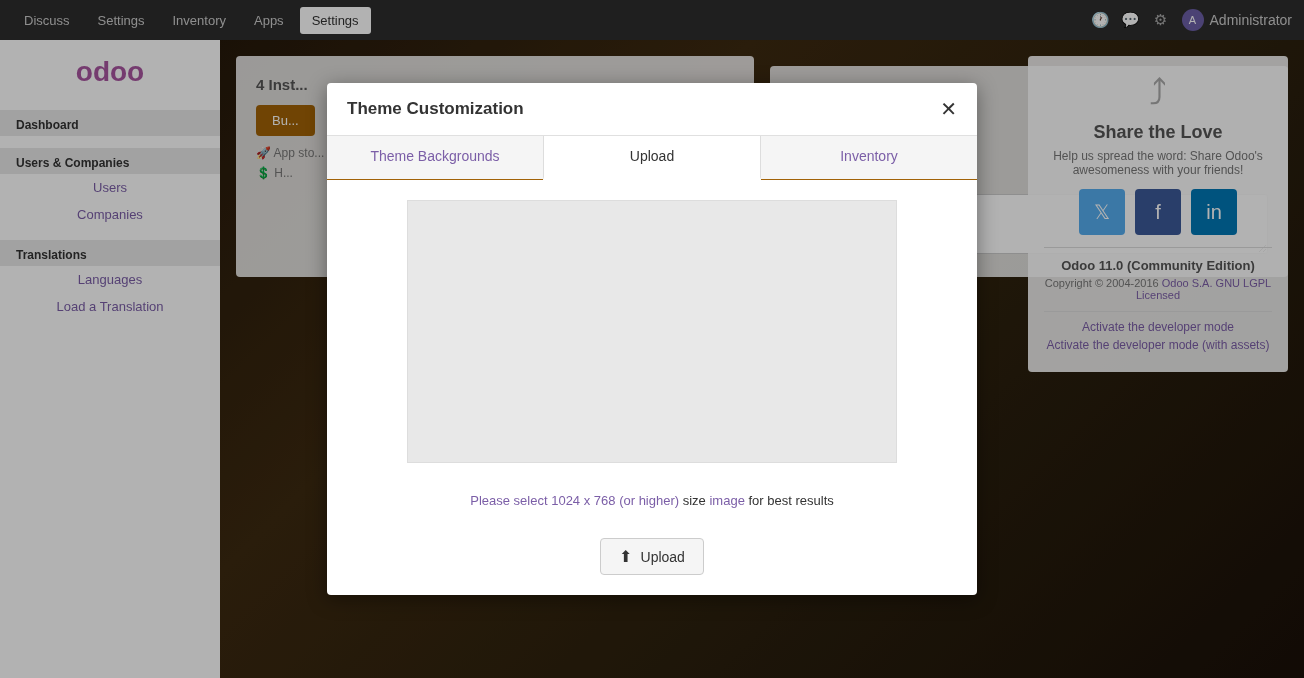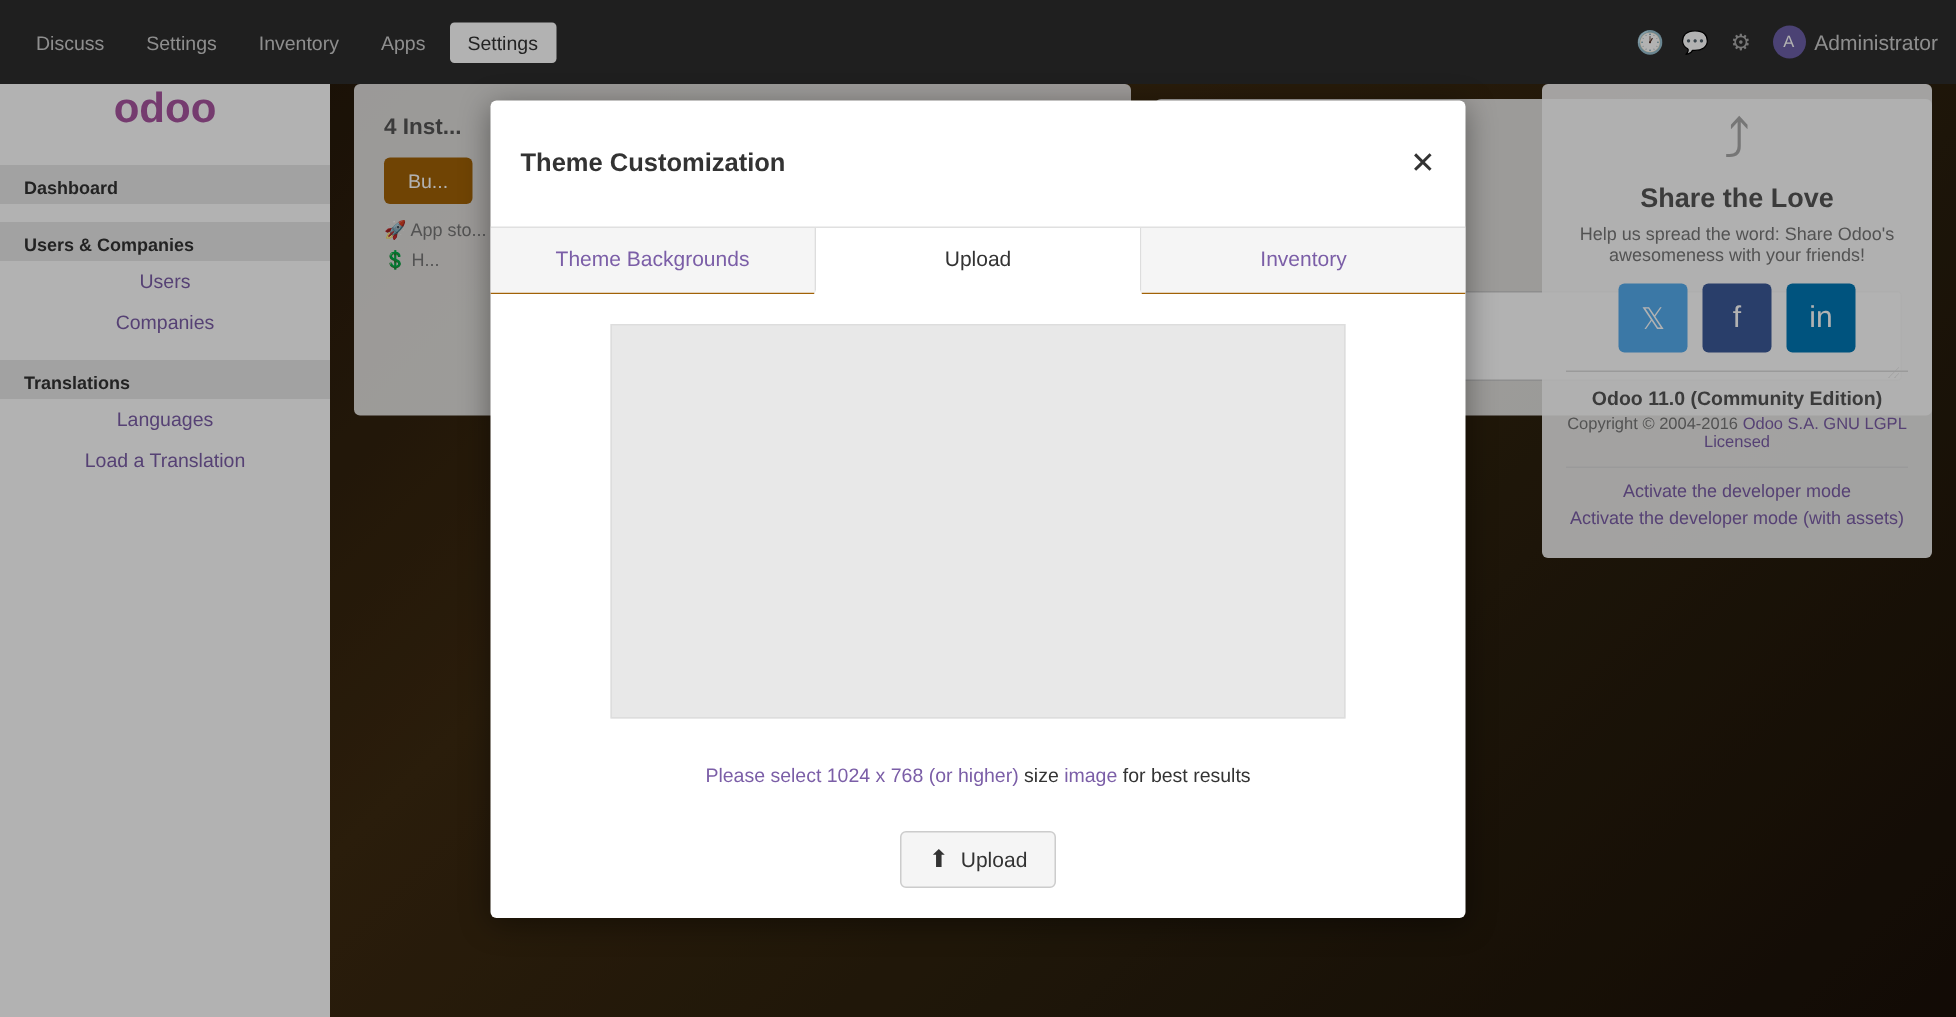--- a/index.html
+++ b/index.html
@@ -18,21 +18,21 @@
       position: absolute;
       top: 0; left: 0; right: 0; bottom: 0;
       background: linear-gradient(135deg, #1a1008 0%, #3d2a10 40%, #2a1f0d 70%, #1a1008 100%);
       z-index: 0;
     }
 
     
     .top-navbar {
       position: absolute;
       top: 0; left: 0; right: 0;
-      height: 56px;
+      height: 40px;
       background: #2d2d2d;
       display: flex;
       align-items: center;
       padding: 0 12px;
       z-index: 10;
       gap: 4px;
     }
     .nav-item {
       color: #ccc;
       padding: 6px 12px;
@@ -235,21 +235,21 @@
       background: #fff;
       border-radius: 4px;
       width: 650px;
       max-height: 560px;
       box-shadow: 0 4px 20px rgba(0,0,0,0.4);
       position: relative;
       overflow: hidden;
     }
 
     .modal-header {
-      padding: 32px 20px;
+      padding: 16px 20px;
       border-bottom: 1px solid #e0e0e0;
       display: flex;
       align-items: center;
       justify-content: space-between;
     }
     .modal-title {
       font-size: 17px;
       font-weight: bold;
       color: #333;
     }

